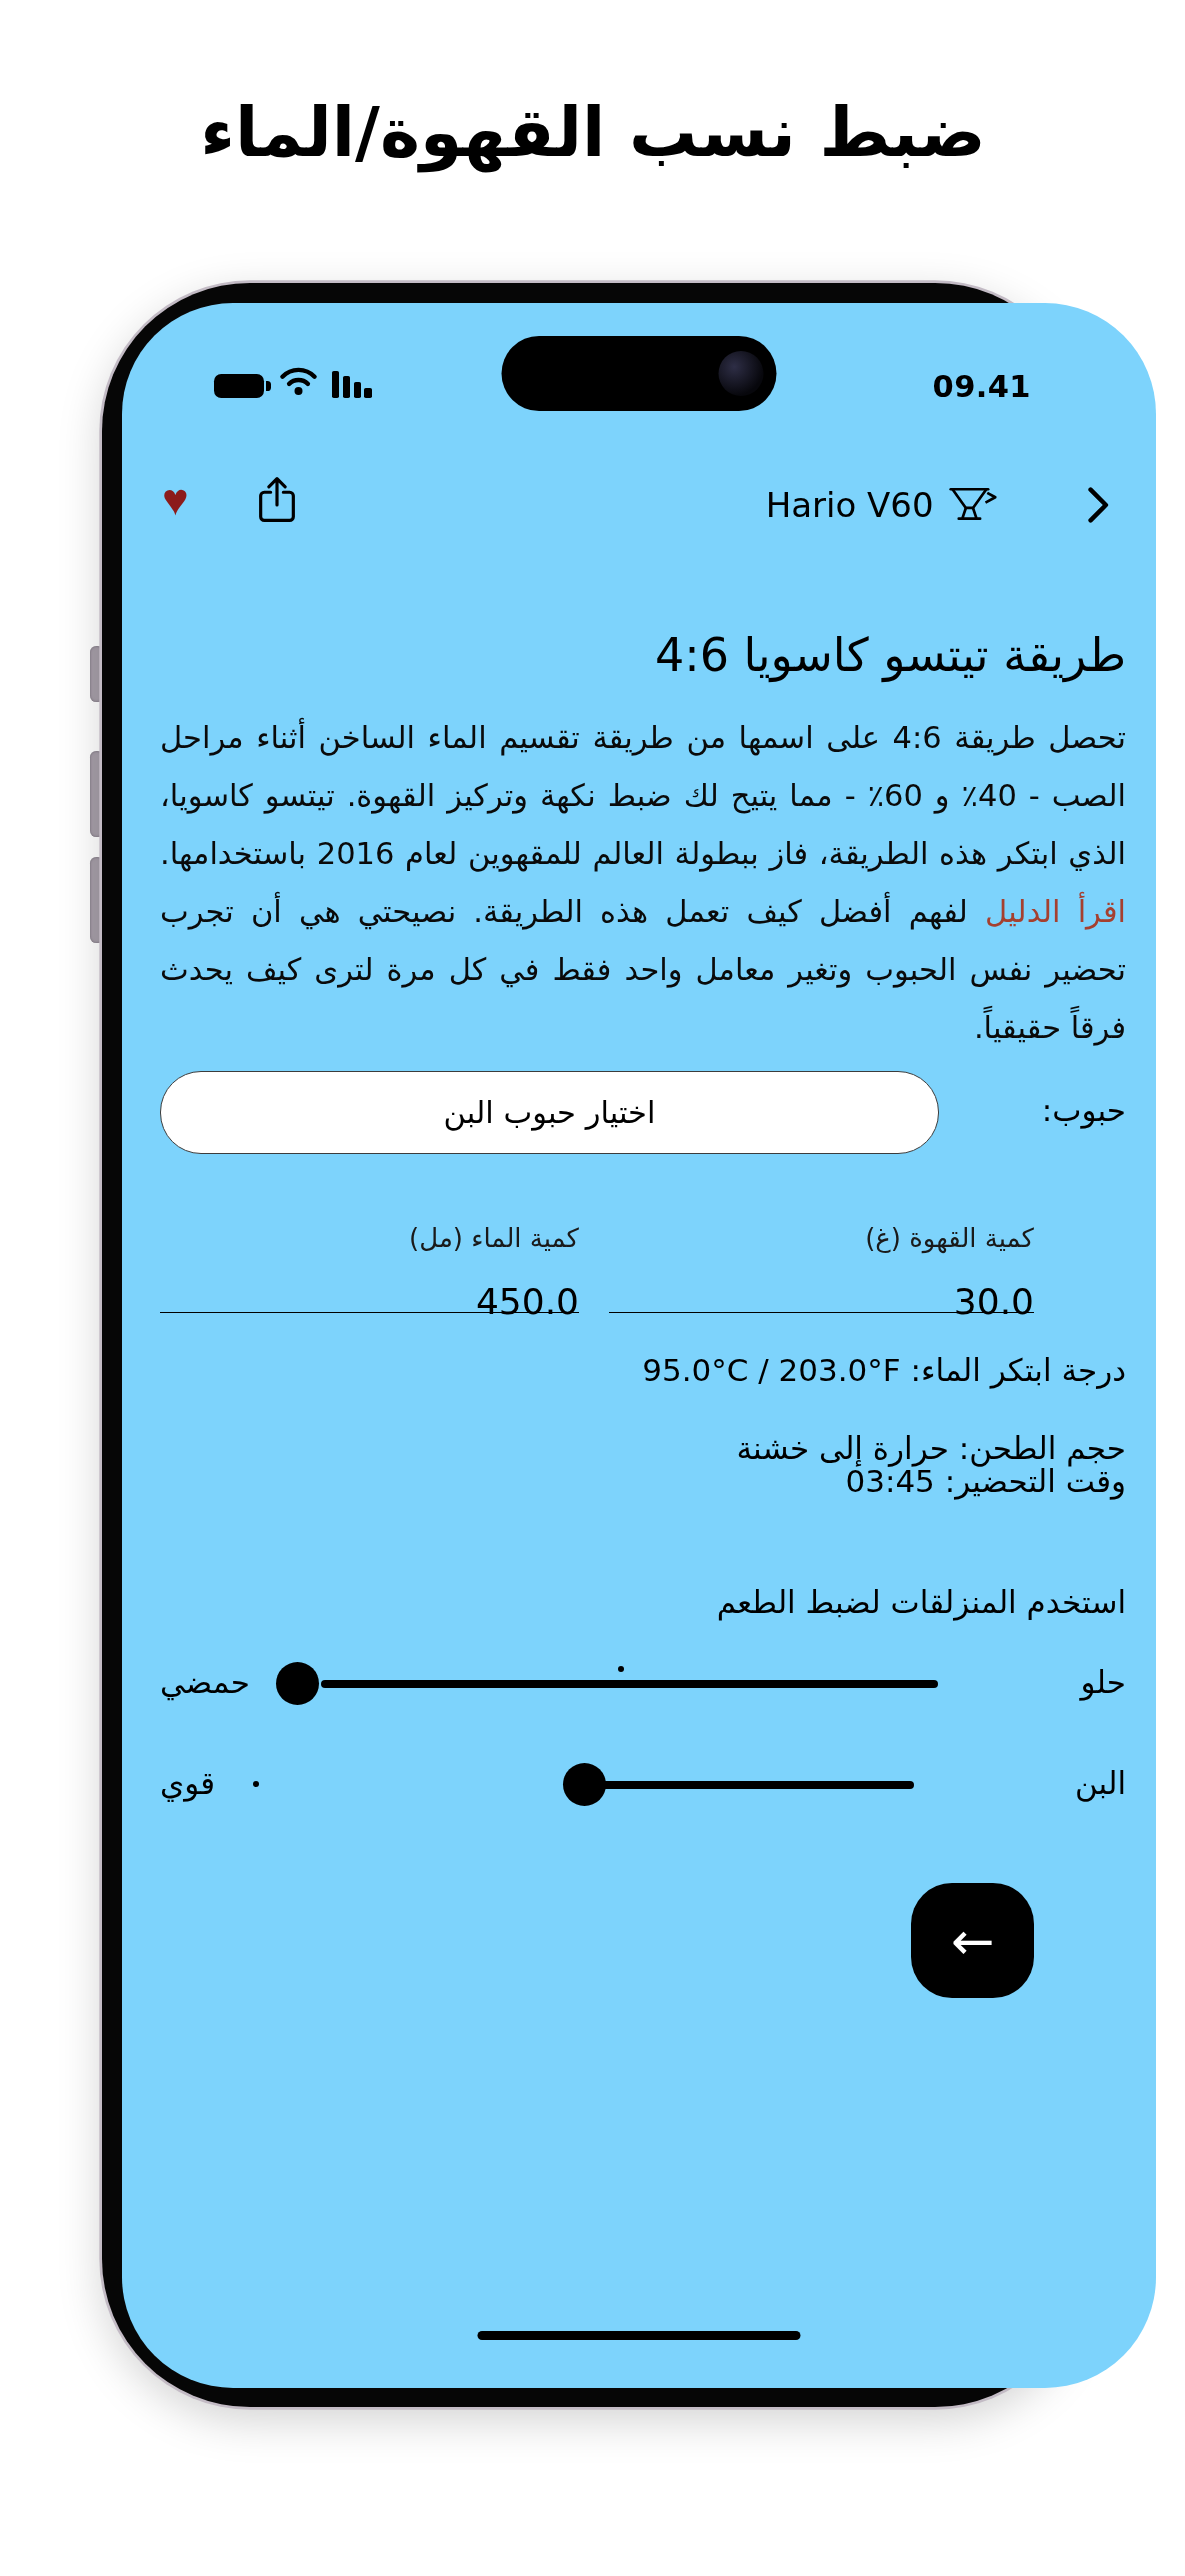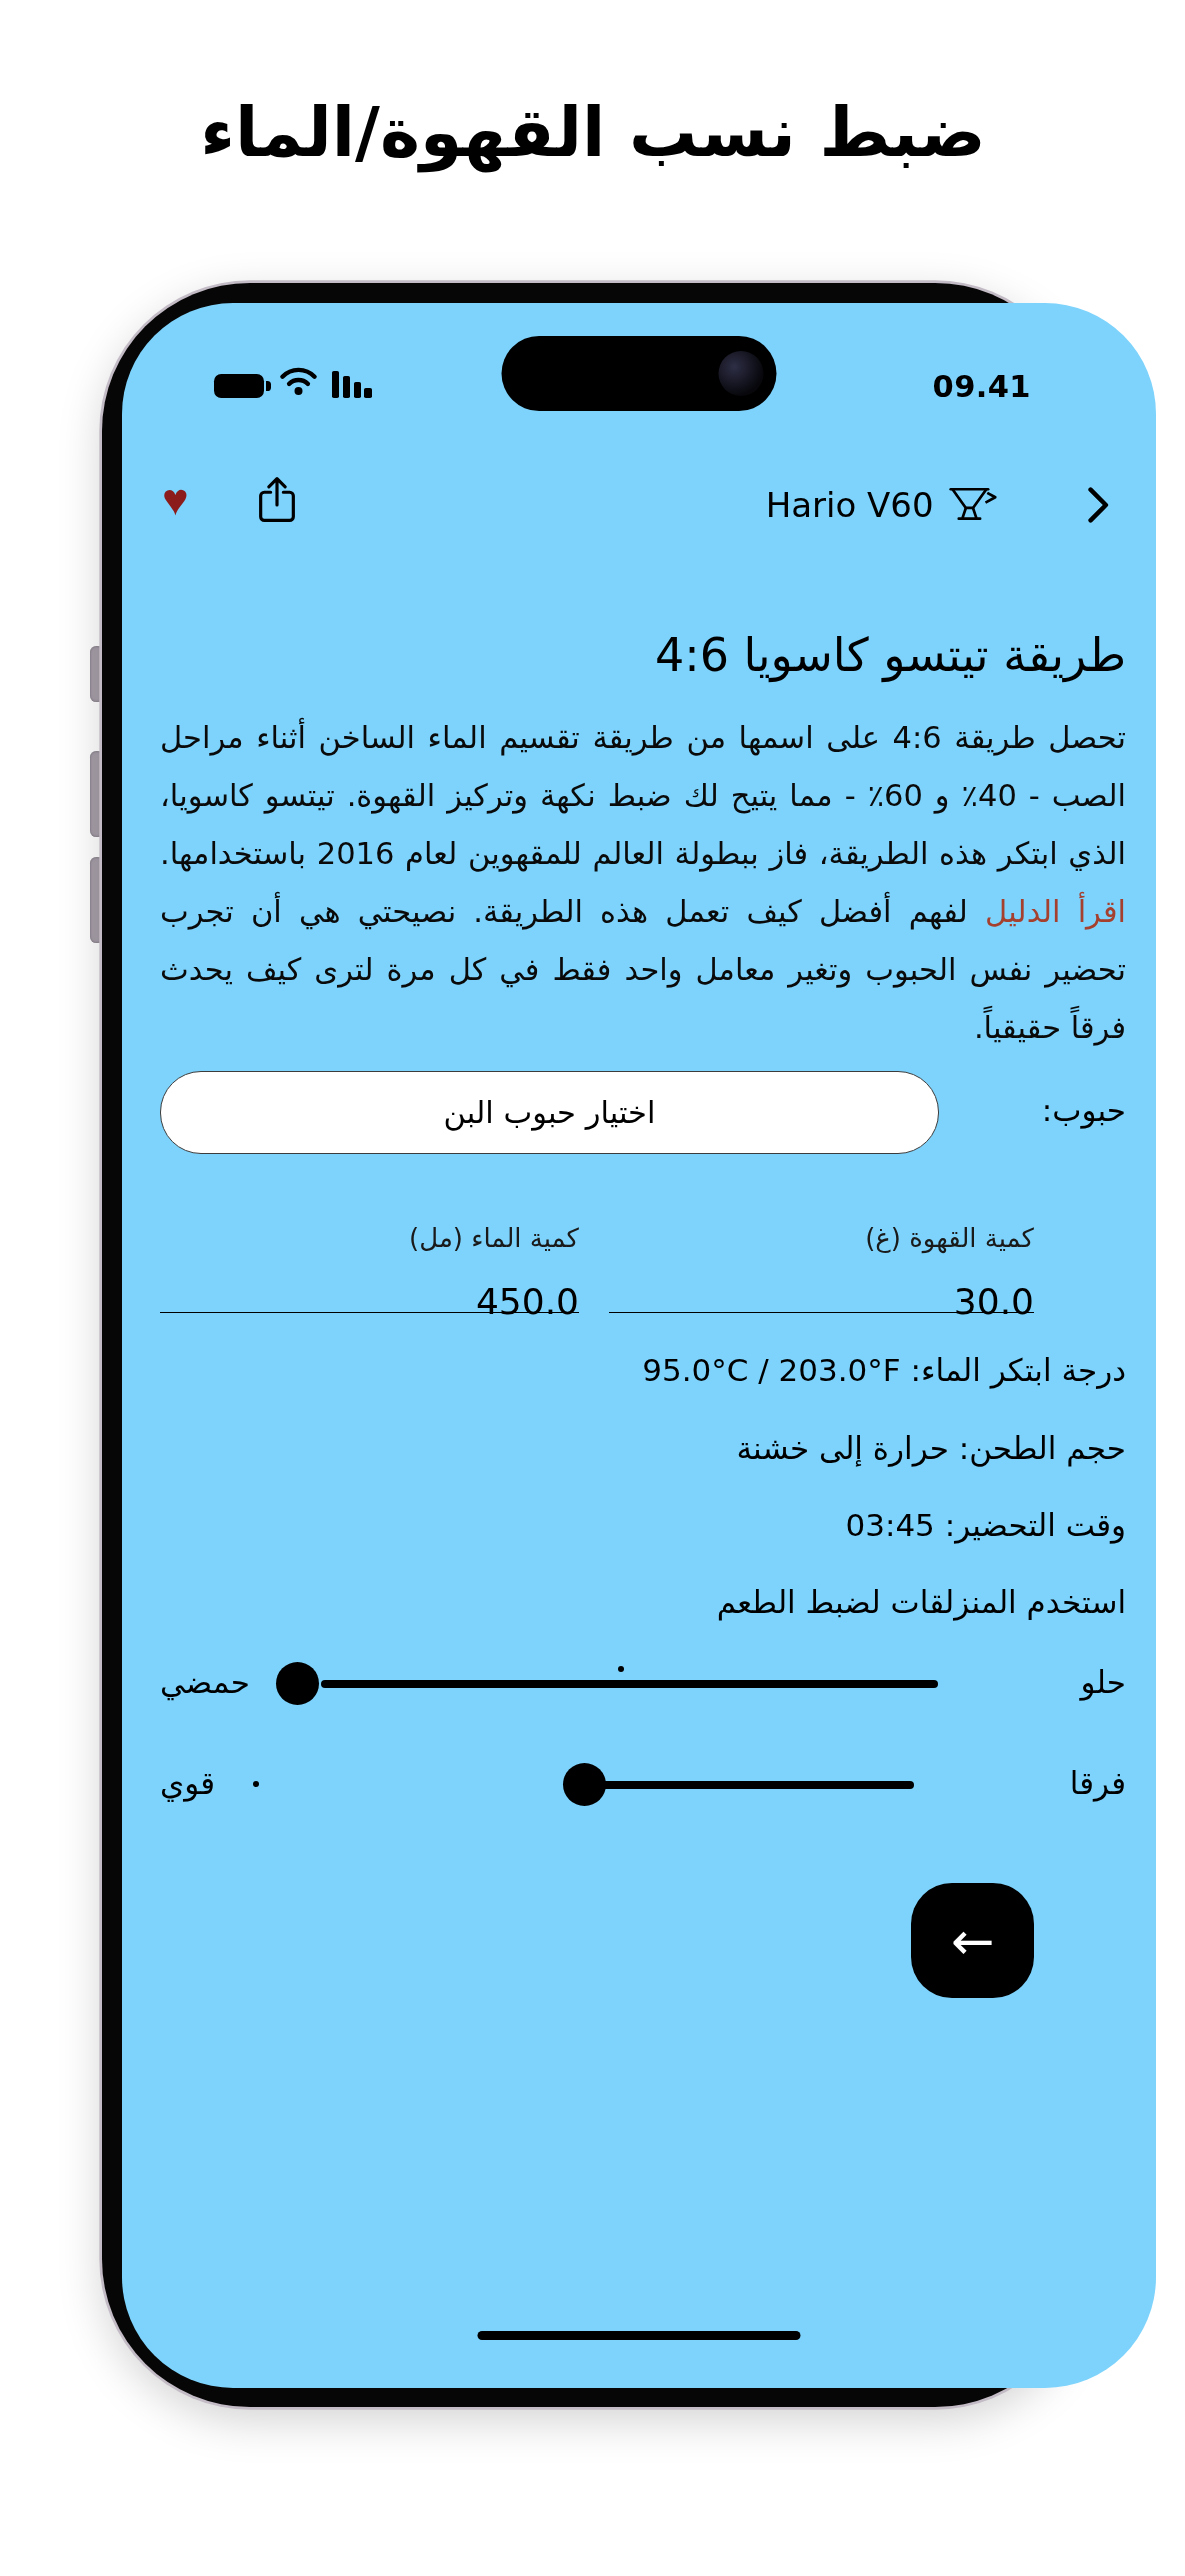--- a/index.html
+++ b/index.html
@@ -60,21 +60,21 @@
   .field{position:absolute;top:918px;height:92px;border-bottom:1.8px solid #000;direction:rtl;}
   .field.coffee{left:487px;width:425px;}
   .field.water{left:38px;width:419px;}
   .flabel{font-size:26px;color:#1a1a1a;text-align:right;line-height:34px;}
   .fvalue{display:block;width:100%;margin-top:26px;border:none;outline:none;background:transparent;
     font-family:inherit;font-size:36px;color:#000;text-align:right;direction:ltr;}
 
   .detail{position:absolute;right:30px;direction:rtl;font-size:31px;line-height:41px;color:#000;}
   .d-temp{top:1047px;}
   .d-grind{top:1125px;}
-  .d-time{top:1202px;}
+  .d-time{top:1158px;}
   .d-hint{top:1279px;}
 
   .sl-label-r{position:absolute;right:30px;direction:rtl;font-size:31px;line-height:43px;}
   .sl-label-l{position:absolute;left:38px;direction:rtl;font-size:31px;line-height:43px;}
   .row1{top:1358px;} .row2{top:1459px;}
   .track{position:absolute;height:8px;background:#000;border-radius:4.5px;cursor:pointer;}
   .t1{left:199px;top:1377px;width:617px;}
   .t2{left:446px;top:1478px;width:346px;}
   .knob{position:absolute;width:43px;height:43px;border-radius:50%;background:#000;cursor:pointer;}
   .k1{left:154px;top:1359px;}
@@ -169,21 +169,21 @@
     <div class="detail d-grind"><span>حجم الطحن:</span> <span>حرارة إلى خشنة</span></div>
     <div class="detail d-time"><span>وقت التحضير:</span> <span dir="ltr">03:45</span></div>
     <div class="detail d-hint">استخدم المنزلقات لضبط الطعم</div>
 
     <div class="sl-label-r row1">حلو</div>
     <div class="sl-label-l row1">حمضي</div>
     <div class="track t1"></div>
     <div class="tick tk1"></div>
     <div class="knob k1"></div>
 
-    <div class="sl-label-r row2">فرقا</div>
+    <div class="sl-label-r row2">البن</div>
     <div class="sl-label-l row2">قوي</div>
     <div class="tick tk2"></div>
     <div class="track t2"></div>
     <div class="knob k2"></div>
 
     <button class="fab">
         <span>←</span>
       </button>
 
     <div class="home"></div>

